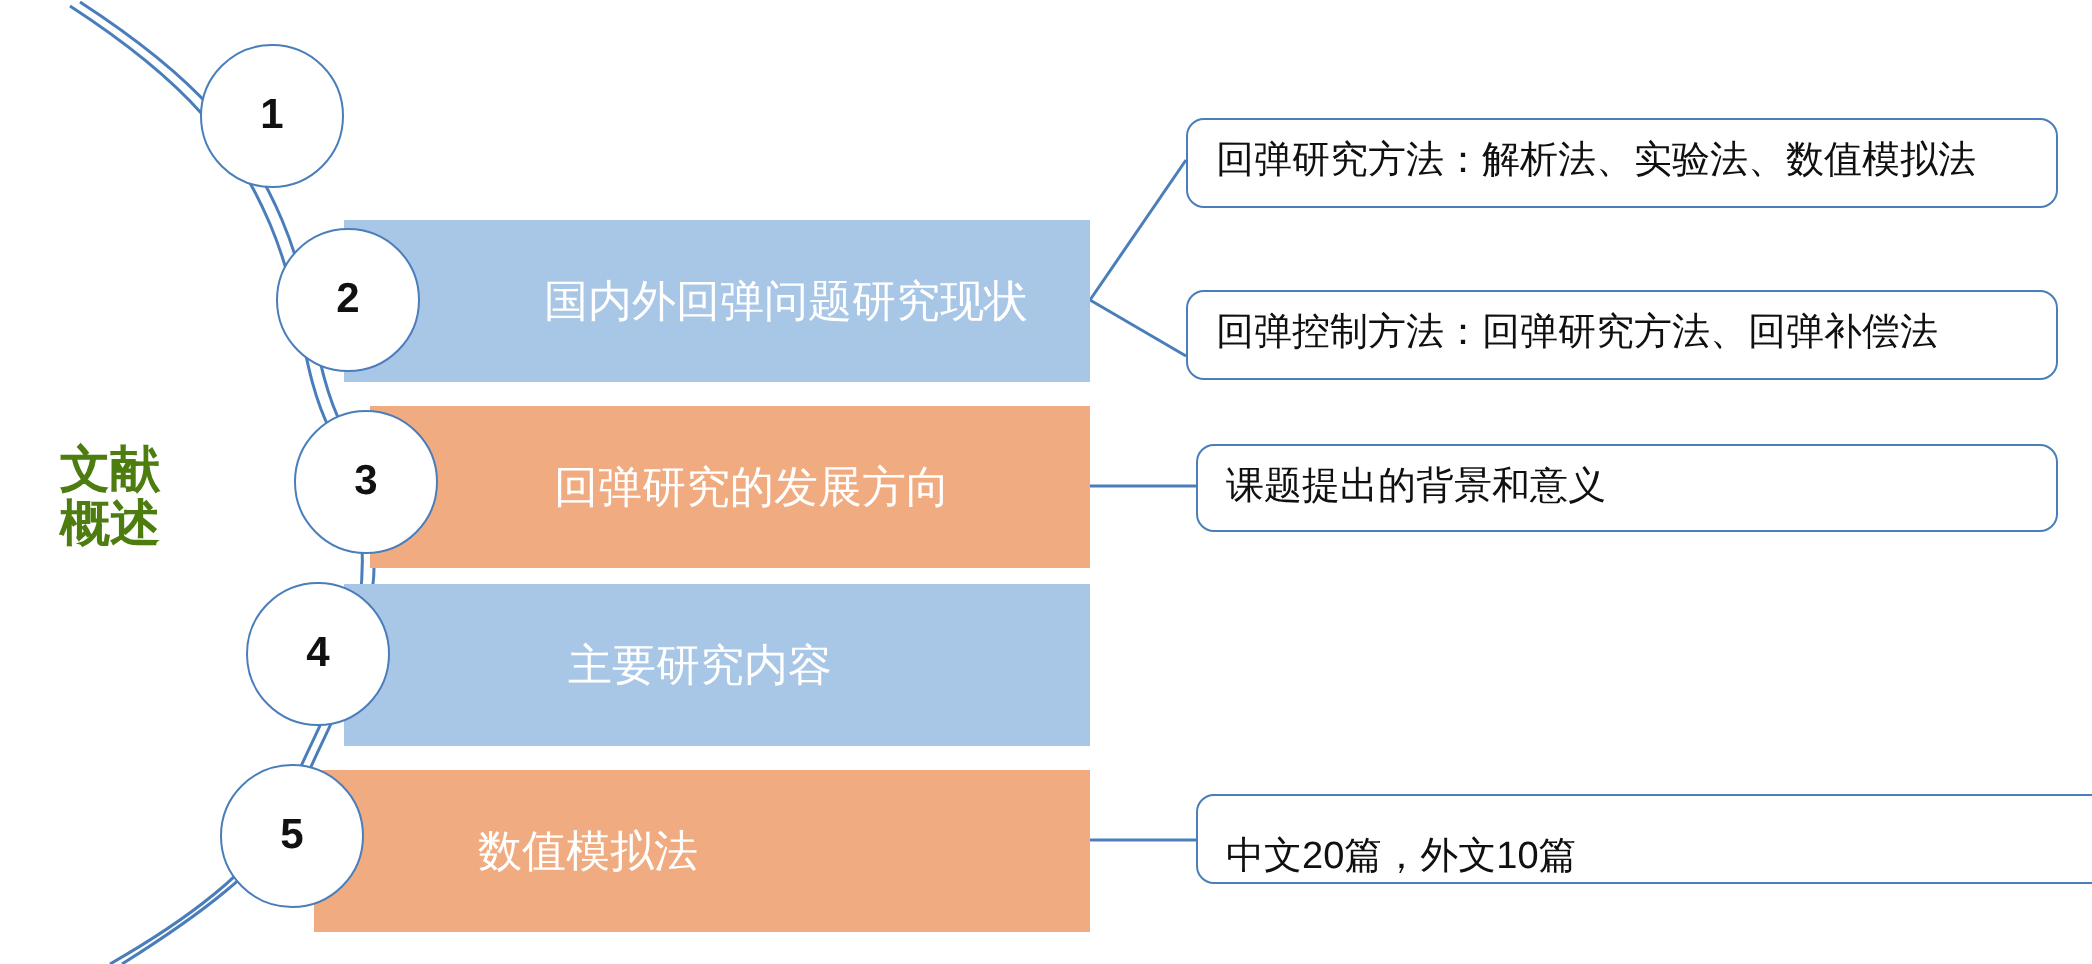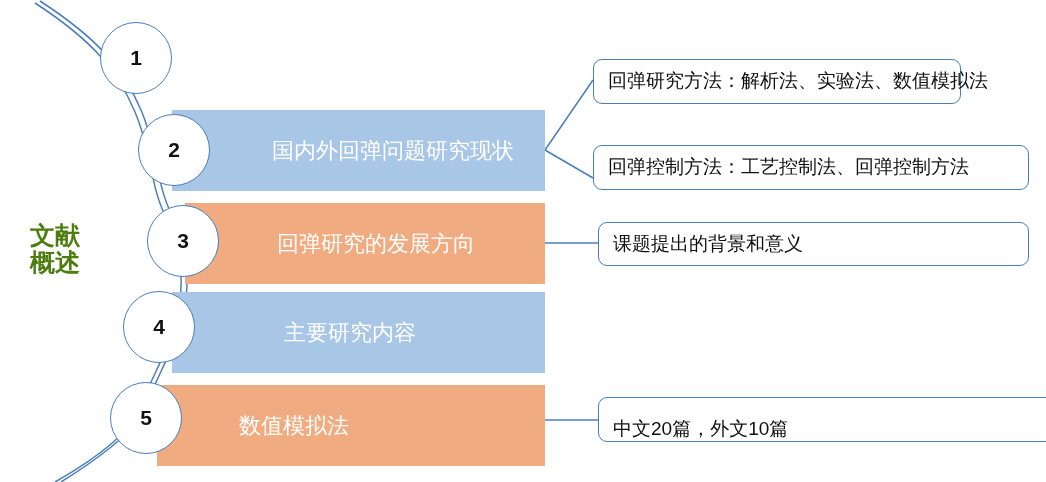--- a/index.html
+++ b/index.html
@@ -150,26 +150,26 @@
   <div class="circle" style="left:147px; top:205px;">
     <span>3</span>
   </div>
   <div class="circle" style="left:123px; top:291px;">
     <span>4</span>
   </div>
   <div class="circle" style="left:110px; top:382px;">
     <span>5</span>
   </div>
 
-  <div class="callout" style="left:593px; top:59px; width:368px; height:45px;">
+  <div class="callout" style="left:593px; top:59px; width:436px; height:45px;">
     <span class="callout-text">回弹研究方法：解析法、实验法、数值模拟法</span>
   </div>
 
   <div class="callout" style="left:593px; top:145px; width:436px; height:45px;">
-    <span class="callout-text">回弹控制方法：工艺控制法、回弹控制方法</span>
+    <span class="callout-text">回弹控制方法：回弹研究方法、回弹补偿法</span>
   </div>
 
   <div class="callout" style="left:598px; top:222px; width:431px; height:44px;">
     <span class="callout-text">课题提出的背景和意义</span>
   </div>
 
   <div class="callout" style="left:598px; top:397px; width:478px; height:45px;align-items:flex-end;">
     <span class="callout-text">中文20篇，外文10篇</span>
   </div>
 

